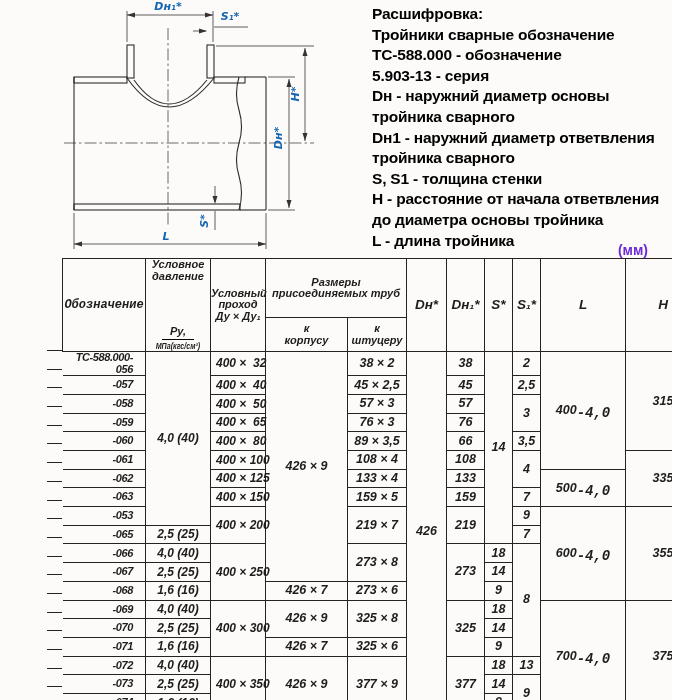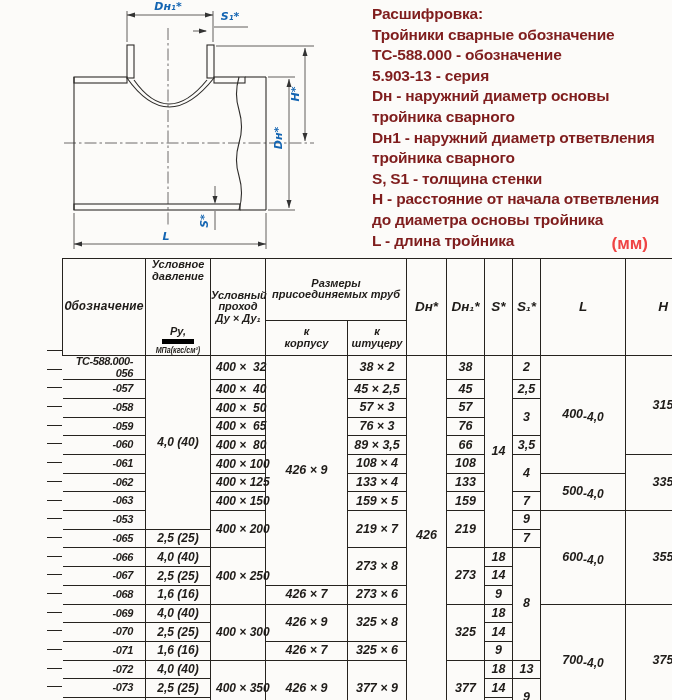--- a/index.html
+++ b/index.html
@@ -1,49 +1,49 @@
 <!DOCTYPE html>
 <html><head>
 <meta charset="utf-8">
 <style>
   html,body{margin:0;padding:0;}
   #page{position:relative;width:672px;height:700px;background:#fcfbf9;overflow:hidden;
         font-family:"Liberation Sans",sans-serif;}
   
-  #legend{position:absolute;left:372px;top:4px;width:326px;color:#7f1d1d;
+  #legend{position:absolute;left:372px;top:4px;width:326px;color:#000000;
           font-weight:700;font-size:15.5px;line-height:20.6px;letter-spacing:-0.2px;}
-  #mm-note{position:absolute;right:24px;top:234px;color:#ef4444;font-weight:700;font-size:17px;}
+  #mm-note{position:absolute;right:24px;top:242px;color:#6d28d9;font-weight:700;font-size:14px;}
   
   #draw{position:absolute;left:2px;top:0px;}
   .ln{stroke:#2e2c2a;stroke-width:1.1;fill:none;}
   .thin{stroke:#3a3836;stroke-width:0.8;fill:none;}
   .cl{stroke:#4a4846;stroke-width:0.8;fill:none;stroke-dasharray:12 3 2.5 3;}
   .arr{fill:#333;stroke:none;}
   .dim-label{fill:#1465b2;font-family:"DejaVu Sans",sans-serif;font-style:italic;
              font-weight:bold;font-size:11px;}
   
   #table-wrap{position:absolute;left:62px;top:258px;width:638px;}
   table{border-collapse:collapse;table-layout:fixed;width:638px;
         font-family:"Liberation Sans",sans-serif;font-style:italic;font-weight:700;
         color:#1f1c19;}
   th,td{border:1px solid #26231f;padding:0;line-height:1.05;vertical-align:middle;
         text-align:center;overflow:visible;}
   thead .h1 th{height:46px;}
   thead .h2 th{height:26px;}
   th{font-weight:700;font-size:11px;}
   .th-des{font-size:12px;font-family:Liberation Mono, monospace;}
   .th-sym{font-size:13.5px;}
-  .u-line{display:inline-block;border-bottom:5px solid #000000;padding:0 8px 1px 8px;margin-top:44px;}
+  .u-line{display:inline-block;border-bottom:1px solid #000000;padding:0 8px 1px 8px;margin-top:44px;}
   .small-units{font-size:8.3px;display:inline-block;transform:scaleX(.86);transform-origin:center;}
   tbody tr{height:18.7px;}
   tbody td{font-size:12.5px;}
   td.c-des{border-left:none;text-align:right;padding-right:12px;font-size:11px;letter-spacing:-0.4px;}
   td.c-du{text-align:left;padding-left:5px;white-space:pre;font-size:12px;}
   td.c-p{font-size:12px;}
-  .sub{font-size:12px;position:relative;top:3px;}
+  .sub{font-size:14px;position:relative;top:3px;font-family:Liberation Mono, monospace;}
   .tail{position:absolute;width:15px;border-bottom:1px solid #26231f;left:-15px;}
 </style>
 </head>
 <body>
 
 <div id="page">
 
   <svg id="draw" width="340" height="258" viewBox="0 0 340 258">
     <defs>
       <pattern id="hatch" width="5" height="5" patternUnits="userSpaceOnUse">

